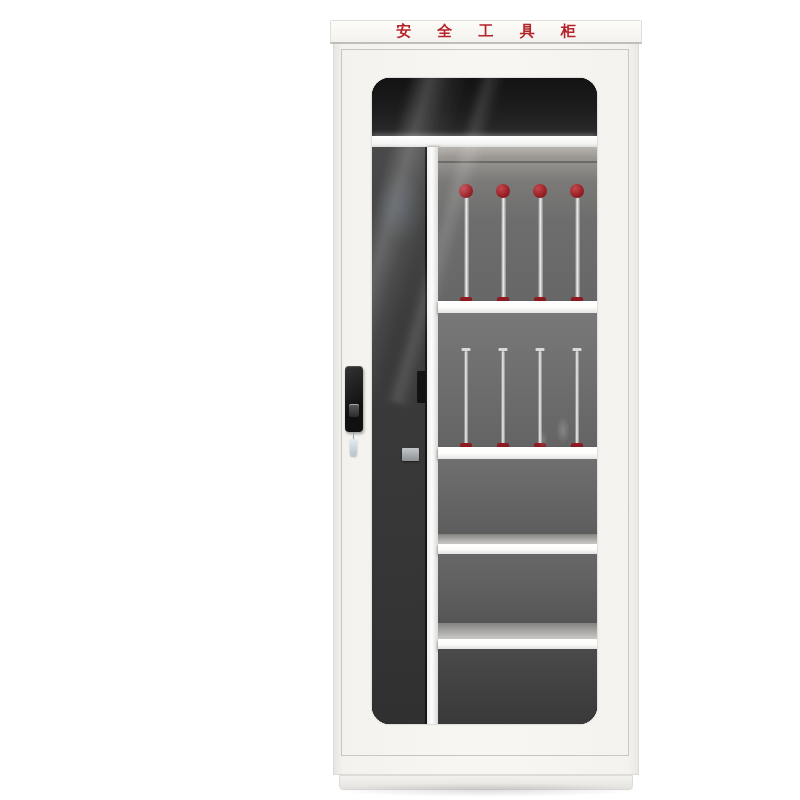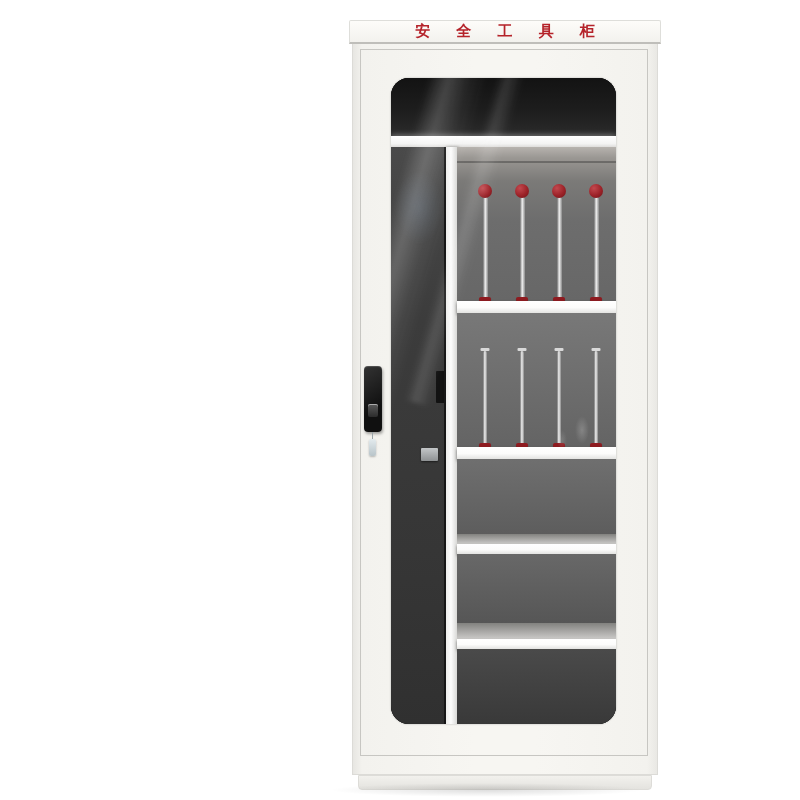--- a/index.html
+++ b/index.html
@@ -1,18 +1,18 @@
 <!DOCTYPE html>
 <html style="--title-color: #b5232a; --cabinet-body: #f4f3ef; --cabinet-edge: #dcdbd7; --glass-rim: #141414; --interior-top: #1a1a1a; --interior-left-bay: #3e3e3e; --interior-right-bay: #696969; --shelf-white: #fbfbfa; --rod-metal: #c9c9c9; --rod-red: #8e1b20; --lock-black: #181818; --key-color: #ccd5d9;"><head>
 <meta charset="utf-8">
 <style>
   html,body { margin:0; padding:0; background:#ffffff; font-family:"Liberation Sans", sans-serif; }
   .stage { position:relative; width:800px; height:800px; background:#ffffff; overflow:hidden; }
 
-  .cabinet { position:absolute; left:352px; top:20px; width:306px; height:770px; }
+  .cabinet { position:absolute; left:333px; top:20px; width:306px; height:770px; }
 
   
   .cap { position:absolute; left:-3px; top:0; width:312px; height:24px; z-index:5;
          background:linear-gradient(#fdfcf9,#f3f2ee);
          border:1px solid #dededa; border-bottom:2px solid #bfbeba; border-radius:2px 2px 0 0;
          box-sizing:border-box; }
   .cap-title { display:block; width:100%; text-align:center; line-height:20px;
                font-size:15px; font-weight:bold; letter-spacing:11px; text-indent:11px;
                color:var(--title-color,#b5232a); white-space:nowrap; }
 

